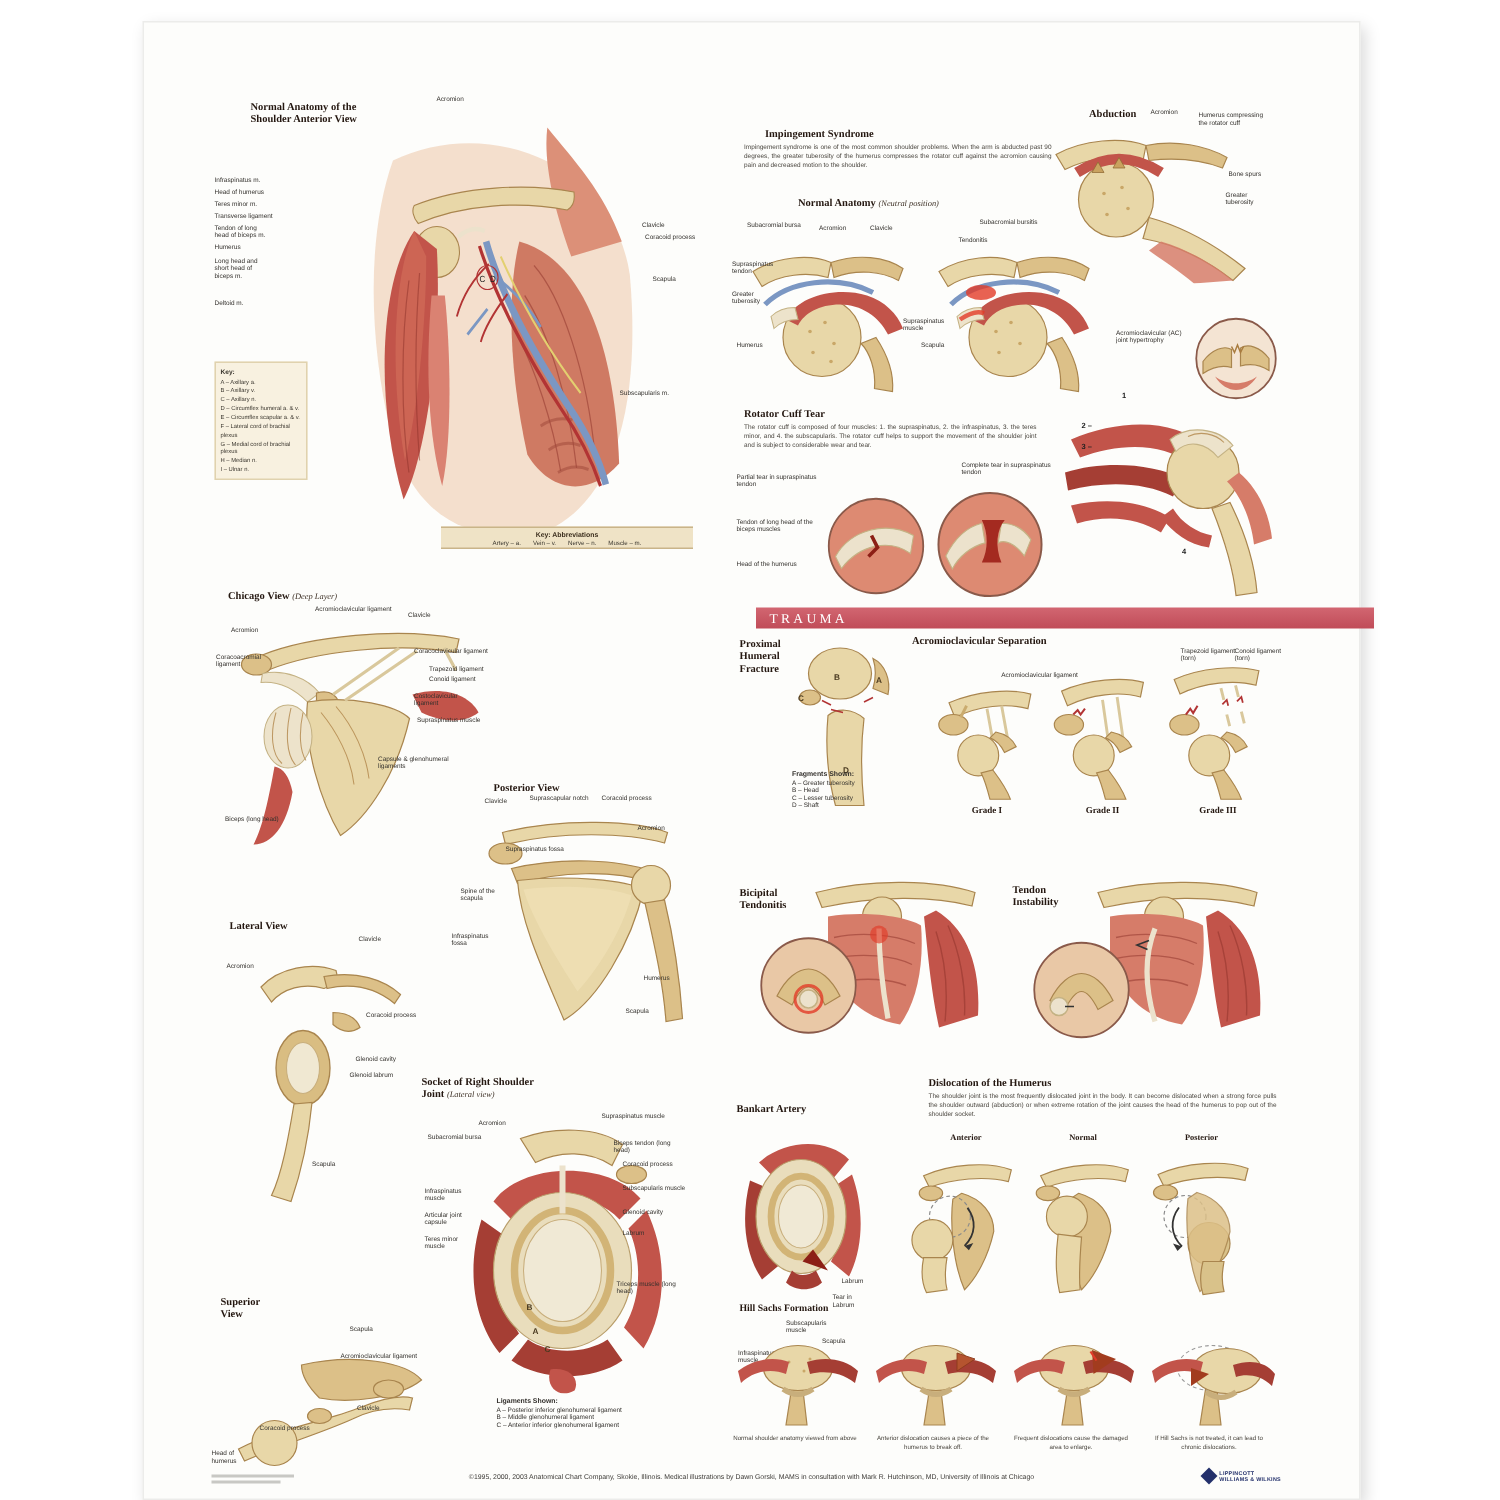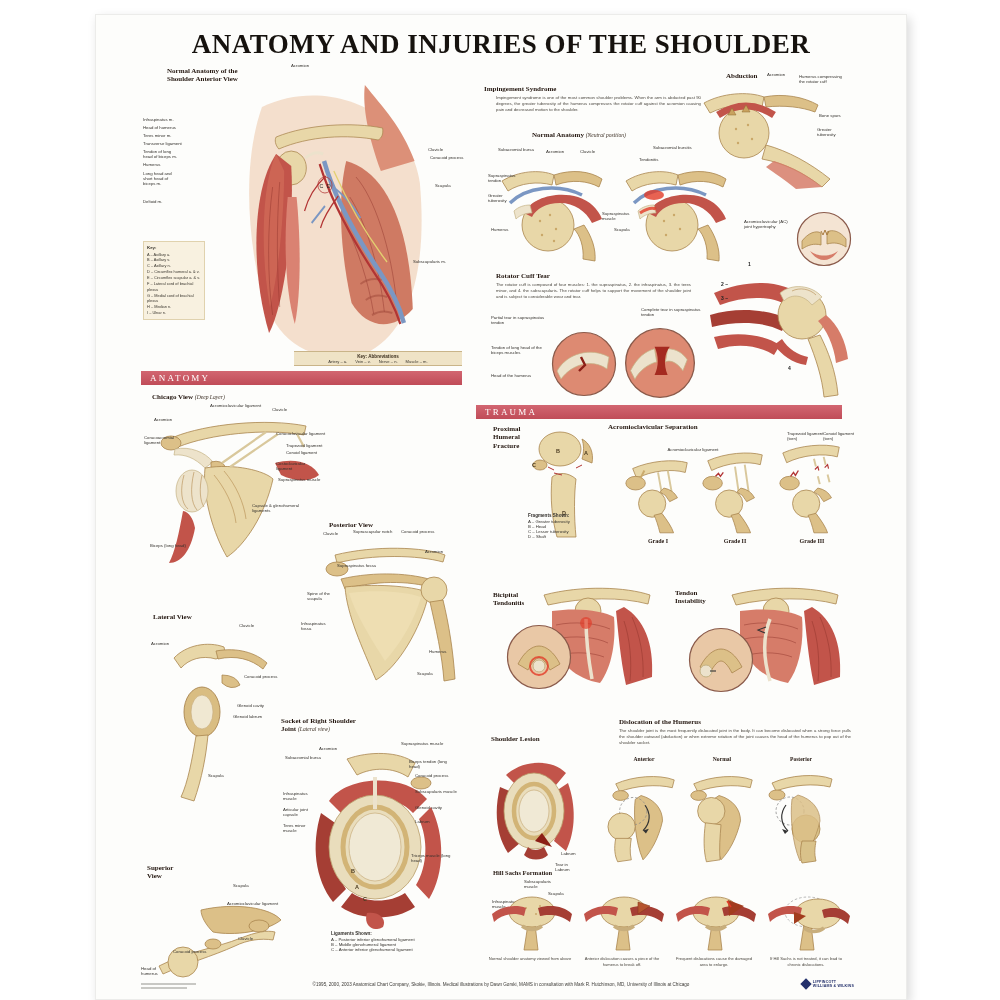--- a/index.html
+++ b/index.html
@@ -41,21 +41,20 @@
 .logo .dm{width:8px;height:8px;background:#23306b;transform:rotate(45deg);flex:none}
 .logo .tx{font-size:3.6px;font-weight:bold;color:#23306b;line-height:1.2;letter-spacing:.2px;text-align:left}
 .copy{position:absolute;left:0;width:100%;text-align:center;font-size:4.6px;color:#3c3a36}
 </style>
 </head>
 <body>
 
 <div class="stage">
  <div class="poster">
 
-  <div class="title">ANATOMY AND INJURIES OF THE SHOULDER</div>
 
   <div class="abs" style="left:45px;top:46px;width:330px;height:312px">
     <svg class="il" style="left:50px;top:4px;width:275px;height:300px" viewBox="0 0 310 300" preserveAspectRatio="none">
       <path d="M80,42 C150,12 245,42 258,118 C266,198 250,262 202,286 C142,302 95,282 78,222 C62,162 60,92 80,42Z" fill="#f4dfcd"></path>
       <path d="M196,20 C216,42 238,62 252,96 L214,106 C200,72 193,42 196,20Z" fill="#dc9078"></path>
       <path d="M175,96 C216,106 246,152 250,244 C226,268 197,262 181,238 C168,186 165,132 175,96Z" fill="#cf7a63"></path>
       <path class="st" d="M186,112 C206,132 226,182 232,240 M179,132 C197,157 212,200 218,247 M173,157 C187,182 200,216 206,249"></path>
       <path d="M204,250 q11,-6 23,-2 M197,235 q11,-7 24,-3 M191,219 q11,-7 24,-4" fill="none" stroke="#a34a3c" stroke-width="2" opacity=".55"></path>
       <path class="bn" d="M96,72 C132,59 182,57 216,63 C217,69 215,73 211,75 C176,69 133,71 99,84 C95,80 94,75 96,72Z"></path>
       <circle class="bn" cx="113" cy="103" r="17"></circle>
@@ -103,21 +102,20 @@
       <span class="kt">Key: Abbreviations</span>
       <span class="row">
         <span>Artery – a.</span>
         <span>Vein – v.</span>
         <span>Nerve – n.</span>
         <span>Muscle – m.</span>
       </span>
     </div>
   </div>
 
-  <div class="banner" style="left:45px;top:356px;width:321px">ANATOMY</div>
 
   <div class="abs" style="left:48px;top:376px;width:290px;height:180px">
     <div class="vt" style="left:8px;top:2px"><span>Chicago View</span> <span class="it">(Deep Layer)</span></div>
     <svg class="il" style="left:0;top:14px;width:190px;height:160px" viewBox="0 0 190 160">
       <path class="bn" d="M30,32 C62,19 122,13 162,21 L160,30 C122,23 66,29 34,42Z"></path>
       <ellipse class="bn2" cx="27" cy="38" rx="10" ry="7"></ellipse>
       <path class="tn" d="M31,44 C46,41 61,47 69,57 L61,63 C51,53 41,49 30,50Z"></path>
       <path class="bn2" d="M67,57 q11,-3 15,6 q-7,5 -15,0Z"></path>
       <path class="bn" d="M61,63 C91,58 121,66 129,74 C121,110 101,140 83,152 C70,130 58,92 61,63Z"></path>
       <path class="ms" d="M131,58 C151,52 169,58 175,70 C165,78 149,76 137,70Z"></path>
@@ -228,21 +226,21 @@
       <circle class="bn" cx="42" cy="80" r="15"></circle>
     </svg>
     <span class="lb" style="left:92px;top:23px">Scapula</span>
     <span class="lb" style="left:86px;top:41px;width:52px">Acromioclavicular ligament</span>
     <span class="lb" style="left:97px;top:76px">Clavicle</span>
     <span class="lb" style="left:32px;top:89px;width:34px">Coracoid process</span>
     <span class="lb" style="left:0;top:106px;width:30px">Head of humerus</span>
   </div>
 
 
-  <div class="hdg" style="left:388px;top:70px">Impingement Syndrome</div>
+  <div class="hdg" style="left:414px;top:70px">Impingement Syndrome</div>
   <div class="para" style="left:400px;top:80px;width:205px">Impingement syndrome is one of the most common shoulder problems. When the arm is abducted past 90 degrees, the greater tuberosity of the humerus compresses the rotator cuff against the acromion causing pain and decreased motion to the shoulder.</div>
 
   <div class="abs" style="left:596px;top:52px;width:162px;height:128px">
     <div class="vt" style="left:34px;top:5px">Abduction</div>
     <svg class="il" style="left:2px;top:16px;width:140px;height:106px" viewBox="0 0 140 106">
       <path class="bn" d="M10,20 C28,10 54,8 70,14 L68,24 C52,20 32,22 16,30Z"></path>
       <path class="bn2" d="M70,14 C90,10 110,14 124,22 L121,29 C108,24 90,22 72,24Z"></path>
       <circle class="bn" cx="50" cy="50" r="25"></circle>
       <circle class="dots" cx="42" cy="46" r="1.2"></circle>
           <circle class="dots" cx="54" cy="42" r="1.2"></circle>
@@ -347,21 +345,21 @@
     <path d="M6,40 C16,22 40,16 58,26 L56,38 C42,28 22,32 10,48Z" fill="#ece2cc" stroke="#c4b284" stroke-width=".7"></path>
     <path d="M30,26 L34,34 L28,40" fill="none" stroke="#8c1f16" stroke-width="2.4"></path>
   </svg>
   <svg class="il" style="left:528px;top:312px;width:72px;height:72px" viewBox="0 0 66 66">
     <circle cx="33" cy="33" r="31.5" fill="#dd8a72" stroke="#8a5a4a" stroke-width="1.2"></circle>
     <path d="M6,40 C12,28 20,22 28,20 L30,32 C22,34 14,40 10,48Z" fill="#ece2cc" stroke="#c4b284" stroke-width=".7"></path>
     <path d="M40,20 C48,20 54,24 58,30 L54,40 C48,32 42,30 38,32Z" fill="#ece2cc" stroke="#c4b284" stroke-width=".7"></path>
     <path d="M28,18 C32,26 32,36 28,44 L40,44 C36,34 37,24 42,18Z" fill="#a42a20"></path>
   </svg>
 
-  <div class="banner" style="left:380px;top:390px;width:366px">TRAUMA</div>
+  <div class="banner" style="left:408px;top:390px;width:412px">TRAUMA</div>
 
   <div class="vt" style="left:397px;top:410px;width:44px">Proximal Humeral Fracture</div>
   <svg class="il" style="left:428px;top:408px;width:85px;height:118px" viewBox="0 0 85 118">
     <ellipse class="bn" cx="36" cy="26" rx="21" ry="17"></ellipse>
     <path class="bn2" d="M58,16 C66,20 70,30 68,40 L58,36 C60,29 60,22 58,16Z"></path>
     <ellipse class="bn2" cx="16" cy="42" rx="7" ry="5"></ellipse>
     <path class="bn" d="M28,54 C26,76 28,96 33,114 L52,114 C50,94 50,72 52,56 C44,49 34,49 28,54Z"></path>
     <path d="M24,44 l6,3 M58,42 l-6,3 M30,50 l8,2" stroke="#b23434" stroke-width="1"></path>
     <text x="60" y="32" class="mk">A</text>
         <text x="32" y="30" class="mk">B</text>
@@ -447,21 +445,21 @@
     </svg>
     <svg class="il" style="left:16px;top:50px;width:66px;height:66px" viewBox="0 0 66 66">
       <circle cx="33" cy="33" r="31.5" fill="#e9c8a6" stroke="#8a5a4a" stroke-width="1.2"></circle>
       <path class="bn2" d="M12,40 C18,28 26,22 33,22 C40,22 48,28 54,40 L44,46 C40,38 36,34 33,34 C30,34 26,38 22,46Z"></path>
       <circle cx="18" cy="44" r="6" fill="#ece2cc" stroke="#c4b284"></circle>
       <path d="M28,44 L22,44" stroke="#333" stroke-width="1.1"></path>
     </svg>
   </div>
 
 
-  <div class="vt" style="left:395px;top:720px">Shoulder Lesion</div>
+  <div class="vt" style="left:395px;top:720px">Bankart Artery</div>
   <div class="abs" style="left:392px;top:728px;width:95px;height:130px">
     <svg class="il" style="left:2px;top:4px;width:88px;height:116px" viewBox="0 0 88 116">
       <path class="ms" d="M16,28 C34,12 62,12 76,26 L66,38 C56,26 36,26 26,38Z"></path>
       <path class="msd" d="M10,40 C4,64 6,88 18,106 L30,96 C20,82 18,62 24,46Z"></path>
       <path class="ms" d="M78,36 C86,58 86,84 76,104 L64,94 C72,78 72,58 66,44Z"></path>
       <ellipse cx="44" cy="64" rx="30" ry="38" fill="#e9ddbc" stroke="#b99e6b" stroke-width=".8"></ellipse>
       <ellipse cx="44" cy="64" rx="20" ry="27" fill="none" stroke="#d2b476" stroke-width="4.5"></ellipse>
       <ellipse cx="44" cy="64" rx="15" ry="21" fill="#f0e9d5" stroke="#c8ae7c" stroke-width=".7"></ellipse>
       <path d="M52,86 l10,14 l-17,-6Z" fill="#8c1f16"></path>
       <path class="msd" d="M34,108 C40,114 52,114 58,108 L54,100 C48,104 42,104 38,100Z"></path>

